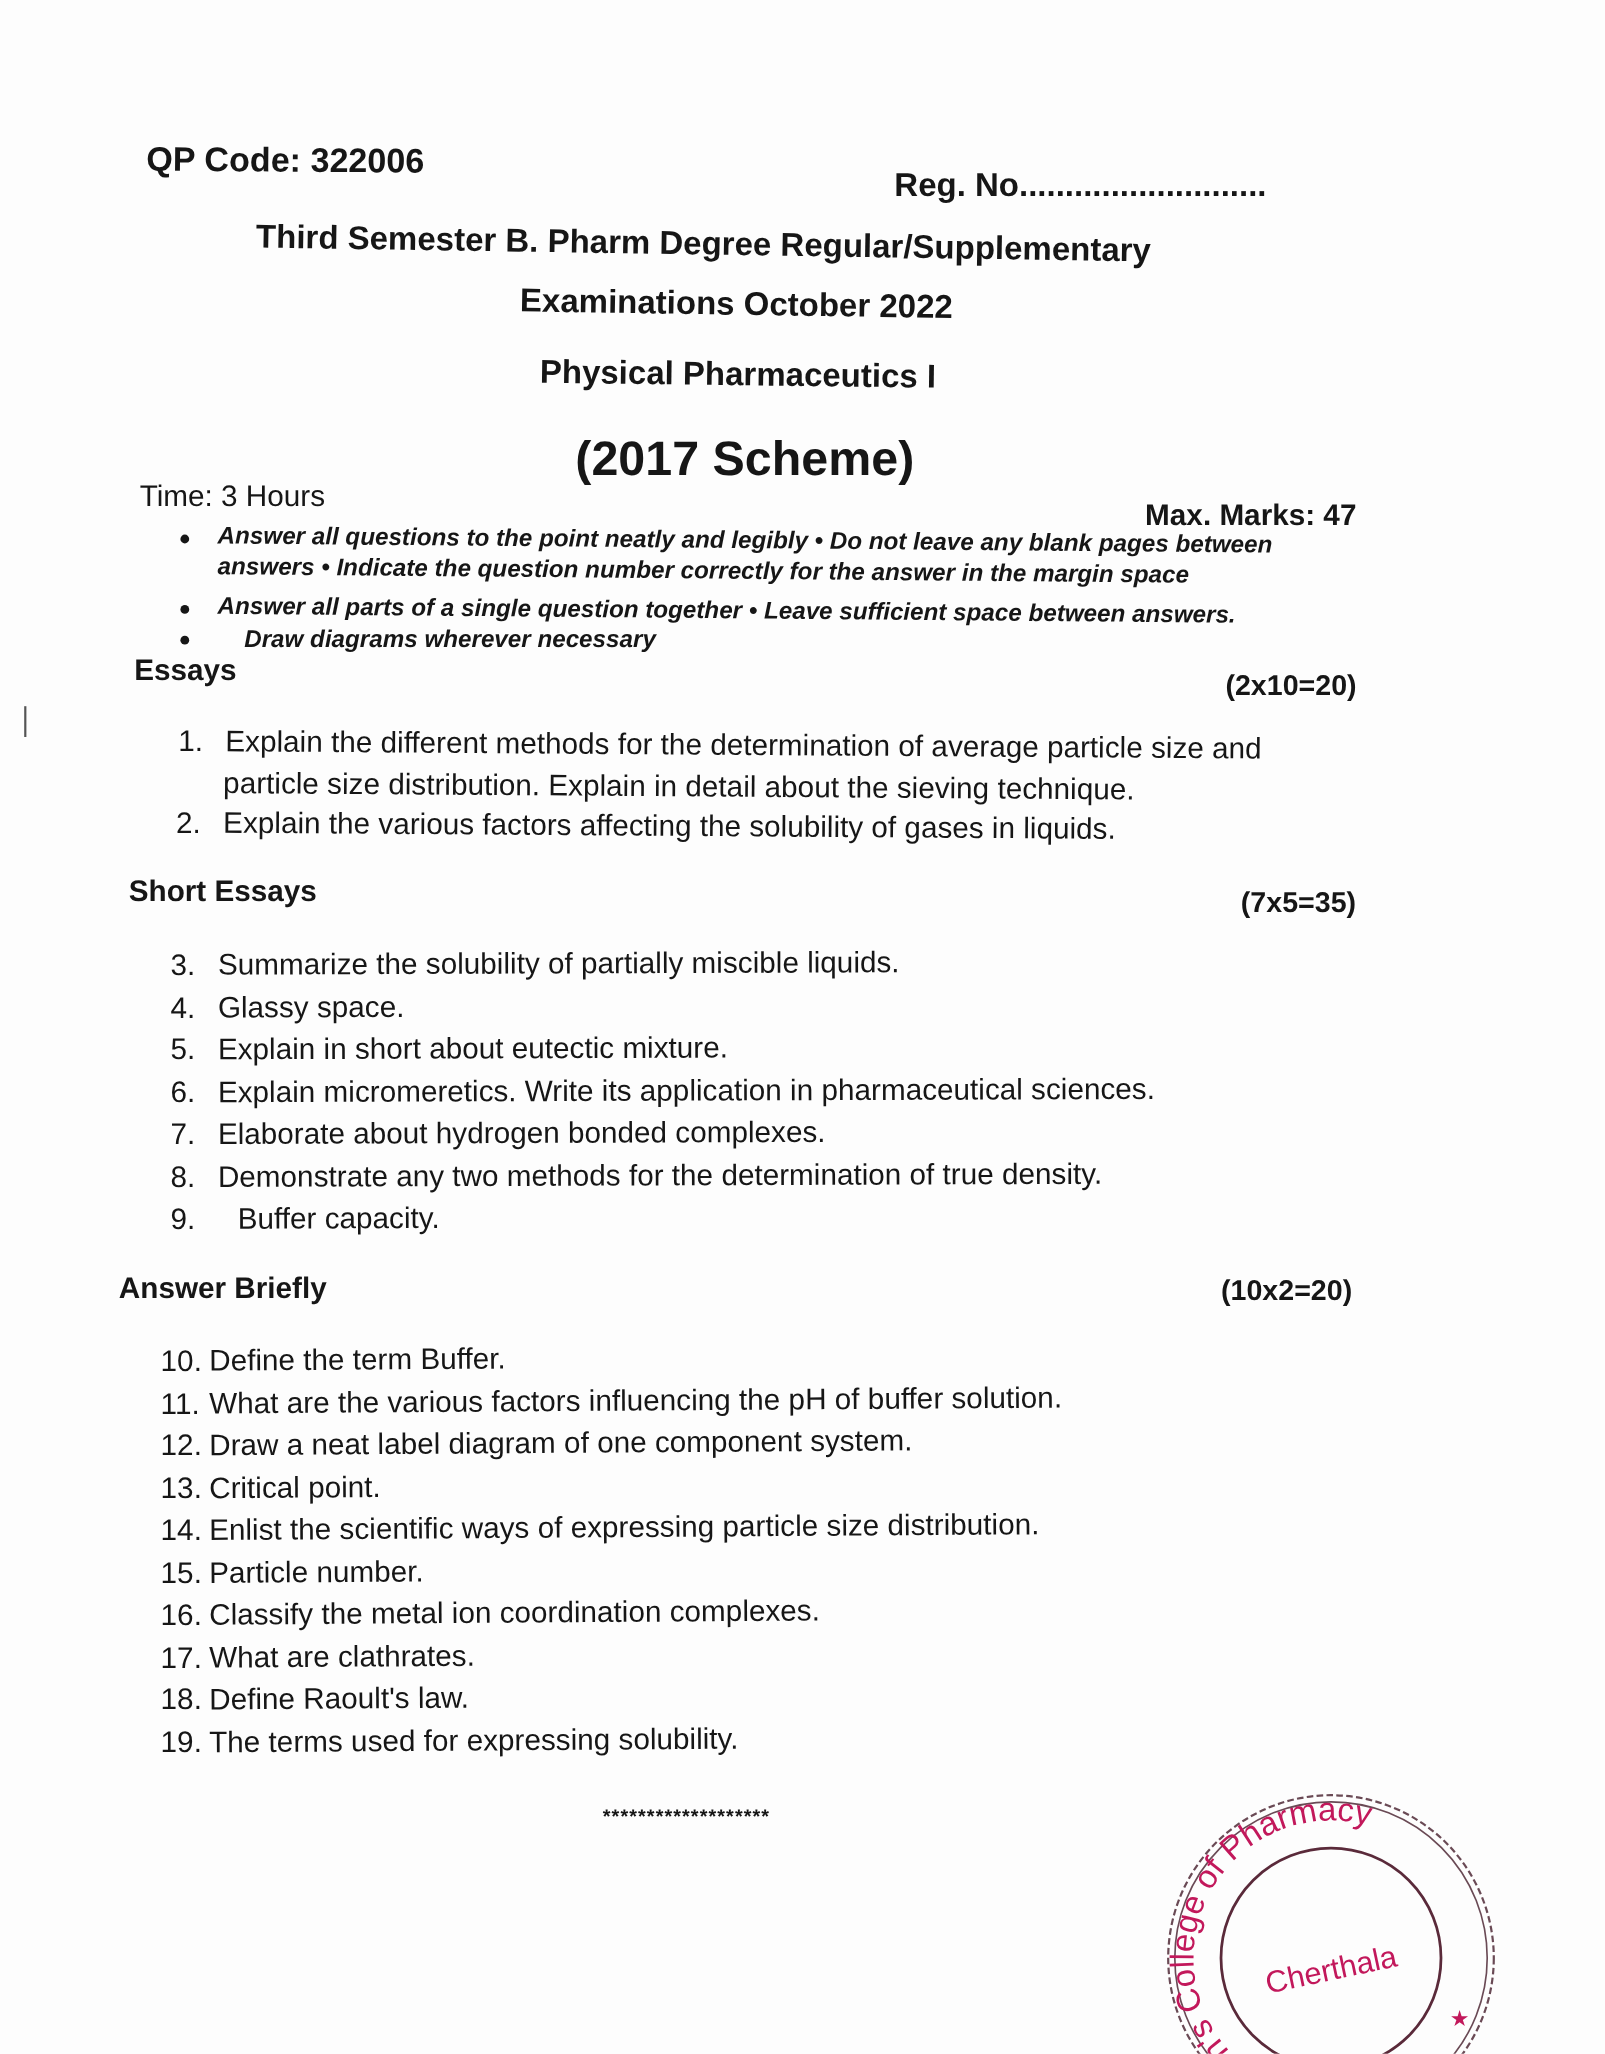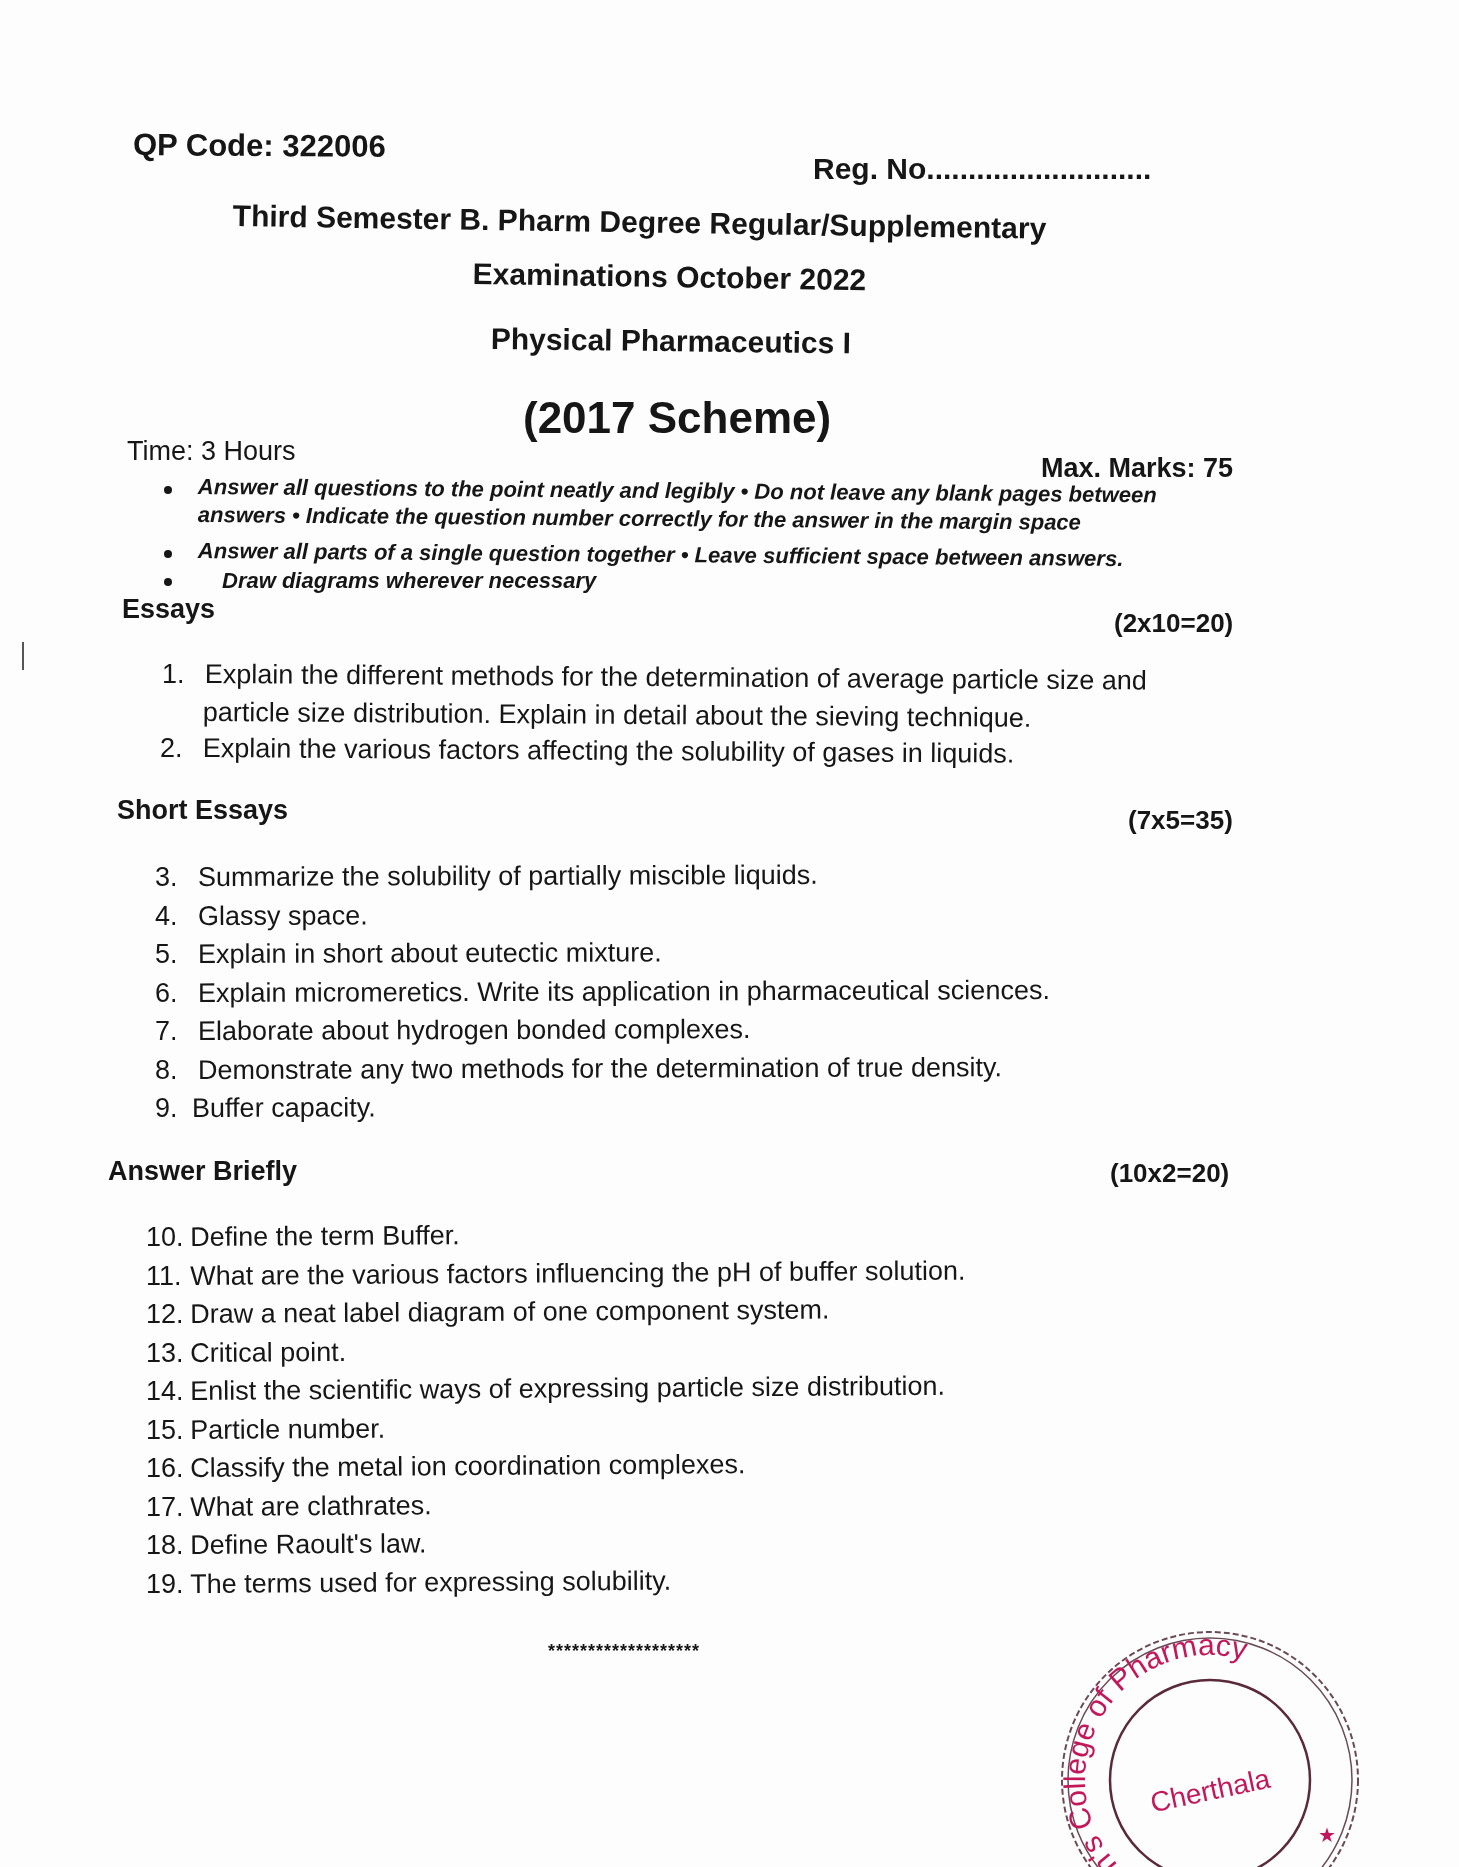--- a/index.html
+++ b/index.html
@@ -38,21 +38,21 @@
 
 <div id="margin-mark"></div>
 
 <div class="abs" id="qp-code">QP Code: 322006</div>
 <div class="abs" id="reg-no">Reg. No...........................</div>
 <div class="abs" id="title-line1">Third Semester B. Pharm Degree Regular/Supplementary</div>
 <div class="abs" id="title-line2">Examinations October 2022</div>
 <div class="abs" id="subject">Physical Pharmaceutics I</div>
 <div class="abs" id="scheme">(2017 Scheme)</div>
 <div class="abs" id="time">Time: 3 Hours</div>
-<div class="abs" id="max-marks">Max. Marks: 75</div>
+<div class="abs" id="max-marks">Max. Marks: 47</div>
 
 <div>
   <span class="bullet" style="left:164px; top:486px;"></span>
   <div class="abs instr it" style="left:198px; top:474px; transform:rotate(0.5deg); transform-origin:left top;">Answer all questions to the point neatly and legibly • Do not leave any blank pages between</div>
   <div class="abs instr it" style="left:198px; top:502px; transform:rotate(0.5deg); transform-origin:left top;">answers   •   Indicate the question number correctly for the answer in the margin space</div>
   <span class="bullet" style="left:164px; top:550px;"></span>
   <div class="abs instr it" style="left:198px; top:538px; transform:rotate(0.5deg); transform-origin:left top;">Answer all parts of a single question together • Leave sufficient space between answers.</div>
   <span class="bullet" style="left:164px; top:578px;"></span>
   <div class="abs instr it" style="left:198px; top:568px;margin-left:24px;">Draw diagrams wherever necessary</div>
 </div>
@@ -79,21 +79,21 @@
       <div class="abs q" style="left: 198px; top: 900.5px; transform: rotate(-0.2deg); transform-origin: left top;">Glassy space.</div>
       <div class="abs q" style="left: 155px; top: 939px;">5.</div>
       <div class="abs q" style="left: 198px; top: 939px; transform: rotate(-0.2deg); transform-origin: left top;">Explain in short about eutectic mixture.</div>
       <div class="abs q" style="left: 155px; top: 977.5px;">6.</div>
       <div class="abs q" style="left: 198px; top: 977.5px; transform: rotate(-0.2deg); transform-origin: left top;">Explain micromeretics.  Write its application in pharmaceutical sciences.</div>
       <div class="abs q" style="left: 155px; top: 1016px;">7.</div>
       <div class="abs q" style="left: 198px; top: 1016px; transform: rotate(-0.2deg); transform-origin: left top;">Elaborate about hydrogen bonded complexes.</div>
       <div class="abs q" style="left: 155px; top: 1054.5px;">8.</div>
       <div class="abs q" style="left: 198px; top: 1054.5px; transform: rotate(-0.2deg); transform-origin: left top;">Demonstrate any two methods for the determination of true density.</div>
       <div class="abs q" style="left: 155px; top: 1093px;">9.</div>
-      <div class="abs q" style="left: 192px; top: 1093px; transform: rotate(-0.2deg); transform-origin: left top;">Buffer capacity.</div>
+      <div class="abs q" style="left: 216px; top: 1093px; transform: rotate(-0.2deg); transform-origin: left top;">Buffer capacity.</div>
     </div>
 </div>
 
 <div>
   <div class="abs sec-head" style="left:108px; top:1156px;">Answer Briefly</div>
   <div class="abs sec-marks" style="left:1110px; top:1158px;">(10x2=20)</div>
   <div id="brief-list">
       <div class="abs q" style="left: 146px; top: 1222px;">10.</div>
       <div class="abs q" style="left: 190px; top: 1222px; transform: rotate(-0.4deg); transform-origin: left top;">Define the term Buffer.</div>
       <div class="abs q" style="left: 146px; top: 1260.5px;">11.</div>

